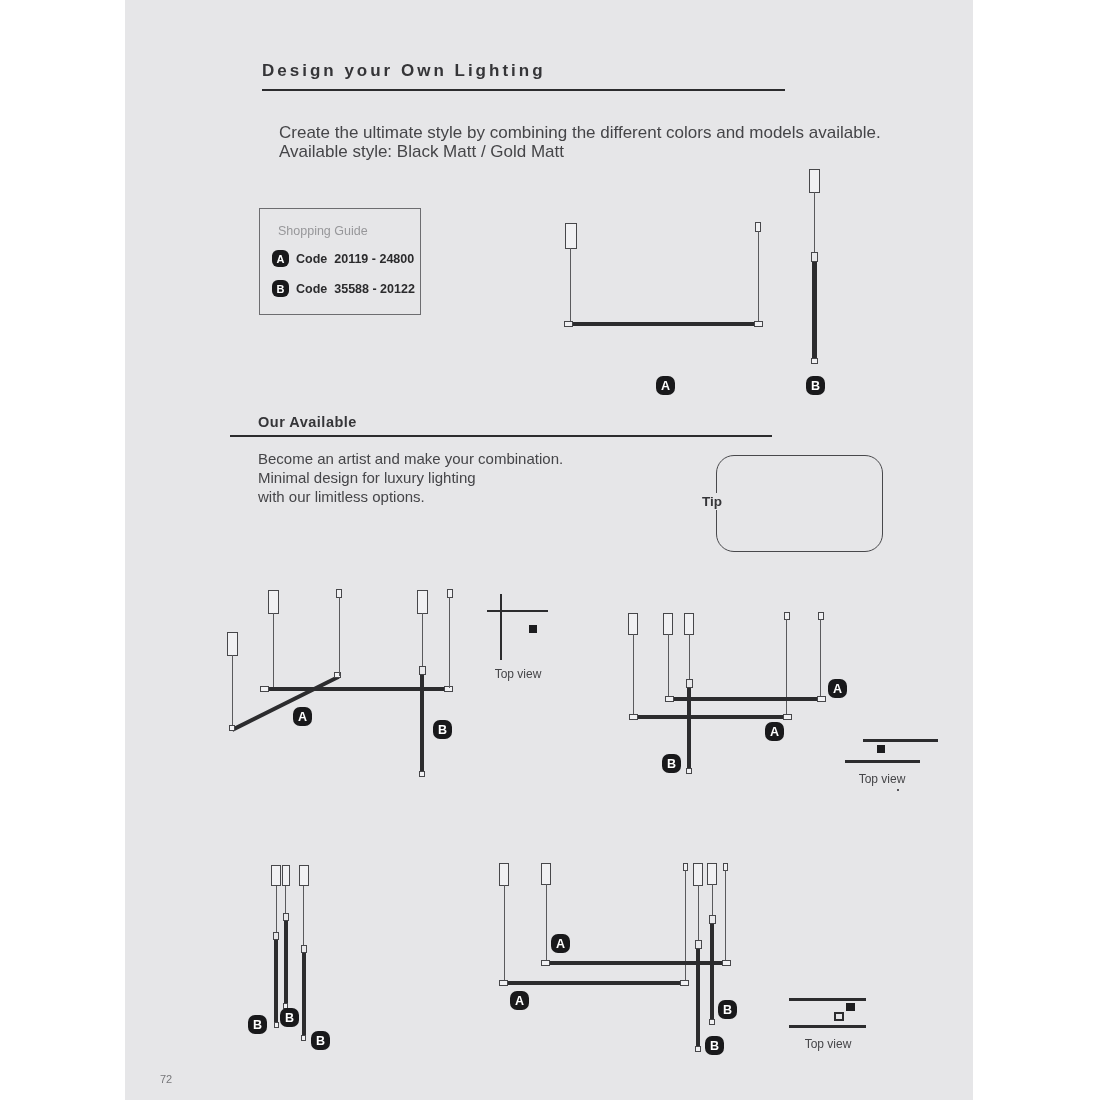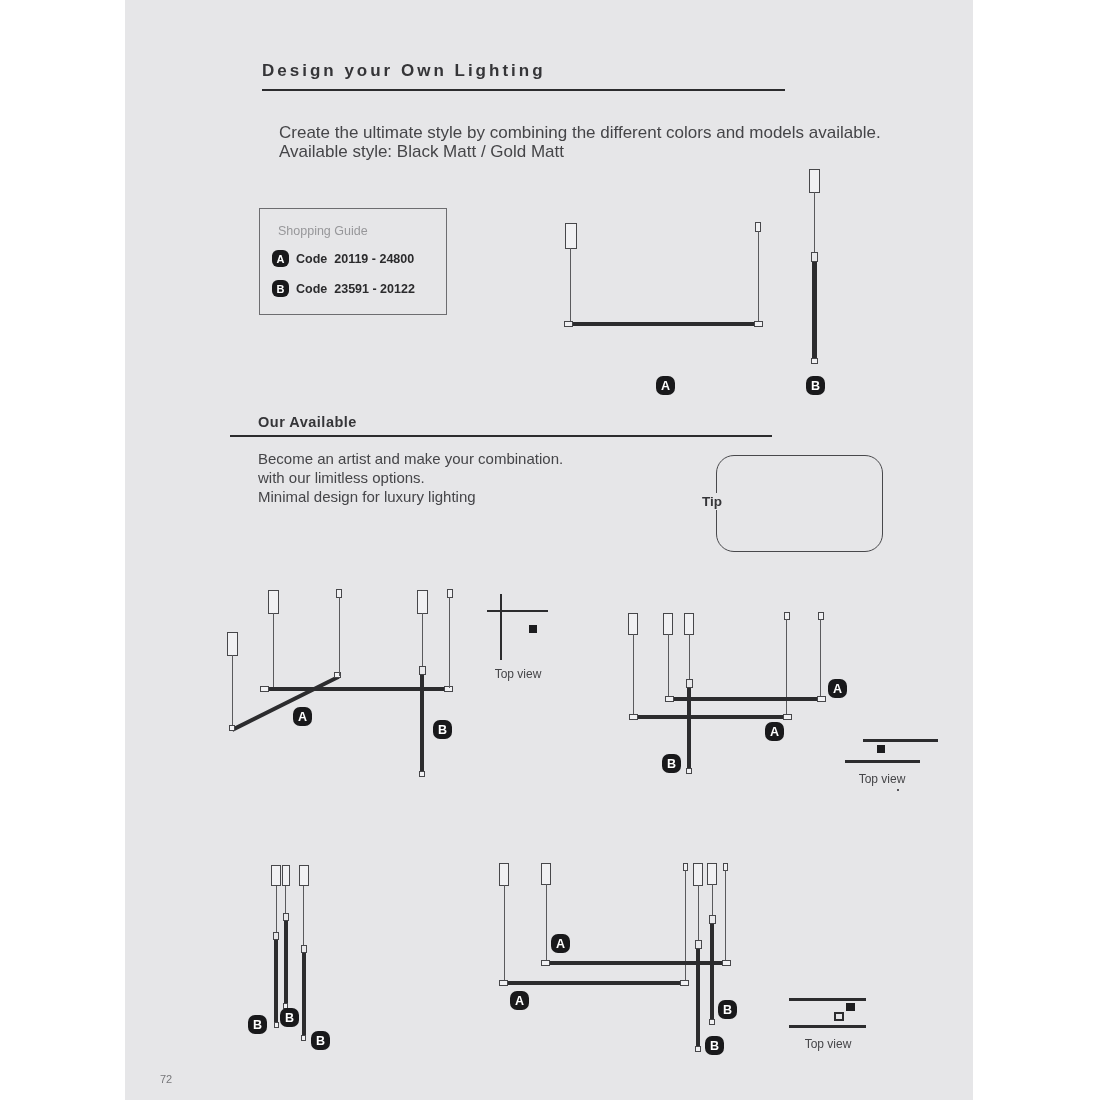--- a/index.html
+++ b/index.html
@@ -8,21 +8,21 @@
 
   
   .title{position:absolute;left:137px;top:61px;font-size:17px;font-weight:700;letter-spacing:3px;color:#353538;}
   .title-rule{position:absolute;left:137px;top:89px;width:523px;height:2px;background:#2c2c2e;}
   .intro{position:absolute;left:137px;top:123px;font-size:17px;color:#454548;line-height:19px;margin-left:17px;}
   .sec-title{position:absolute;left:133px;top:414px;font-size:14.5px;font-weight:700;letter-spacing:0.5px;color:#353538;}
   .sec-rule{position:absolute;left:105px;top:435px;width:542px;height:2px;background:#2c2c2e;}
   .para{position:absolute;left:133px;top:449px;font-size:15px;color:#454548;line-height:19px;}
 
   
-  .sg-box{position:absolute;left:134px;top:208px;width:188px;height:107px;border:1px solid #6d6d70;box-sizing:border-box;}
+  .sg-box{position:absolute;left:134px;top:208px;width:162px;height:107px;border:1px solid #6d6d70;box-sizing:border-box;}
   .sg-title{position:absolute;left:18px;top:15px;font-size:12.5px;color:#97979a;}
   .sg-row{position:absolute;left:12px;display:flex;align-items:center;gap:7px;}
   .sg-code{font-size:12.5px;font-weight:700;color:#2b2b2d;}
   .cbadge{width:17px;height:17px;border-radius:6px;background:#19191b;color:#ffffff;font-size:11px;font-weight:700;display:flex;align-items:center;justify-content:center;flex:0 0 auto;}
 
   
   .tip-box{position:absolute;left:591px;top:455px;width:167px;height:97px;border:1.5px solid #49494c;border-radius:18px;box-sizing:border-box;}
   .tip-text{position:absolute;left:591px;top:469px;width:167px;text-align:center;font-size:13.5px;color:#454548;line-height:18px;}
   .tip-label{position:absolute;left:577px;top:493px;font-size:13.5px;font-weight:700;color:#353538;background:#e6e6e8;padding:1px 4px 1px 0;z-index:2;}
 
@@ -58,21 +58,21 @@
     <div class="sg-box">
       <div class="sg-title">Shopping Guide</div>
       <div class="sg-row" style="top:41px;">
         <span class="cbadge">A</span>
         <span class="sg-code">Code</span>
         <span class="sg-code">20119 - 24800</span>
       </div>
       <div class="sg-row" style="top:71px;">
         <span class="cbadge">B</span>
         <span class="sg-code">Code</span>
-        <span class="sg-code">23591 - 20122</span>
+        <span class="sg-code">35588 - 20122</span>
       </div>
     </div>
 
     <div>
       <div class="canister" style="left:440px;top:223px;width:12px;height:26px;"></div>
       <div class="wire" style="left:445px;top:248px;height:75px;"></div>
       <div class="cap" style="left:630px;top:222px;width:6px;height:10px;"></div>
       <div class="wire" style="left:633px;top:231px;height:92px;"></div>
       <div class="hbar" style="left:441px;top:322px;width:196px;"></div>
       <div class="cap" style="left:439px;top:321px;width:9px;height:6px;"></div>
@@ -86,22 +86,22 @@
       <div class="conn" style="left:686px;top:252px;width:7px;height:10px;"></div>
       <div class="vbar" style="left:687px;top:262px;width:5px;height:97px;"></div>
       <div class="cap" style="left:686px;top:358px;width:7px;height:6px;"></div>
       <div class="fbadge" style="left:681px;top:376px;">B</div>
     </div>
 
     <div class="sec-title">Our Available</div>
     <div class="sec-rule"></div>
     <div class="para">
       <div>Become an artist and make your combination.</div>
+      <div>Minimal design for luxury lighting</div>
       <div>with our limitless options.</div>
-      <div>Minimal design for luxury lighting</div>
     </div>
 
     <div class="tip-box"></div>
     <div class="tip-label">Tip</div>
 
     <div>
       <div class="canister" style="left:102px;top:632px;width:11px;height:24px;"></div>
       <div class="wire" style="left:107px;top:655px;height:74px;"></div>
       <div class="hbar diag" style="left:107px;top:727px;width:119px;"></div>
       <div class="cap" style="left:104px;top:725px;width:6px;height:6px;"></div>

